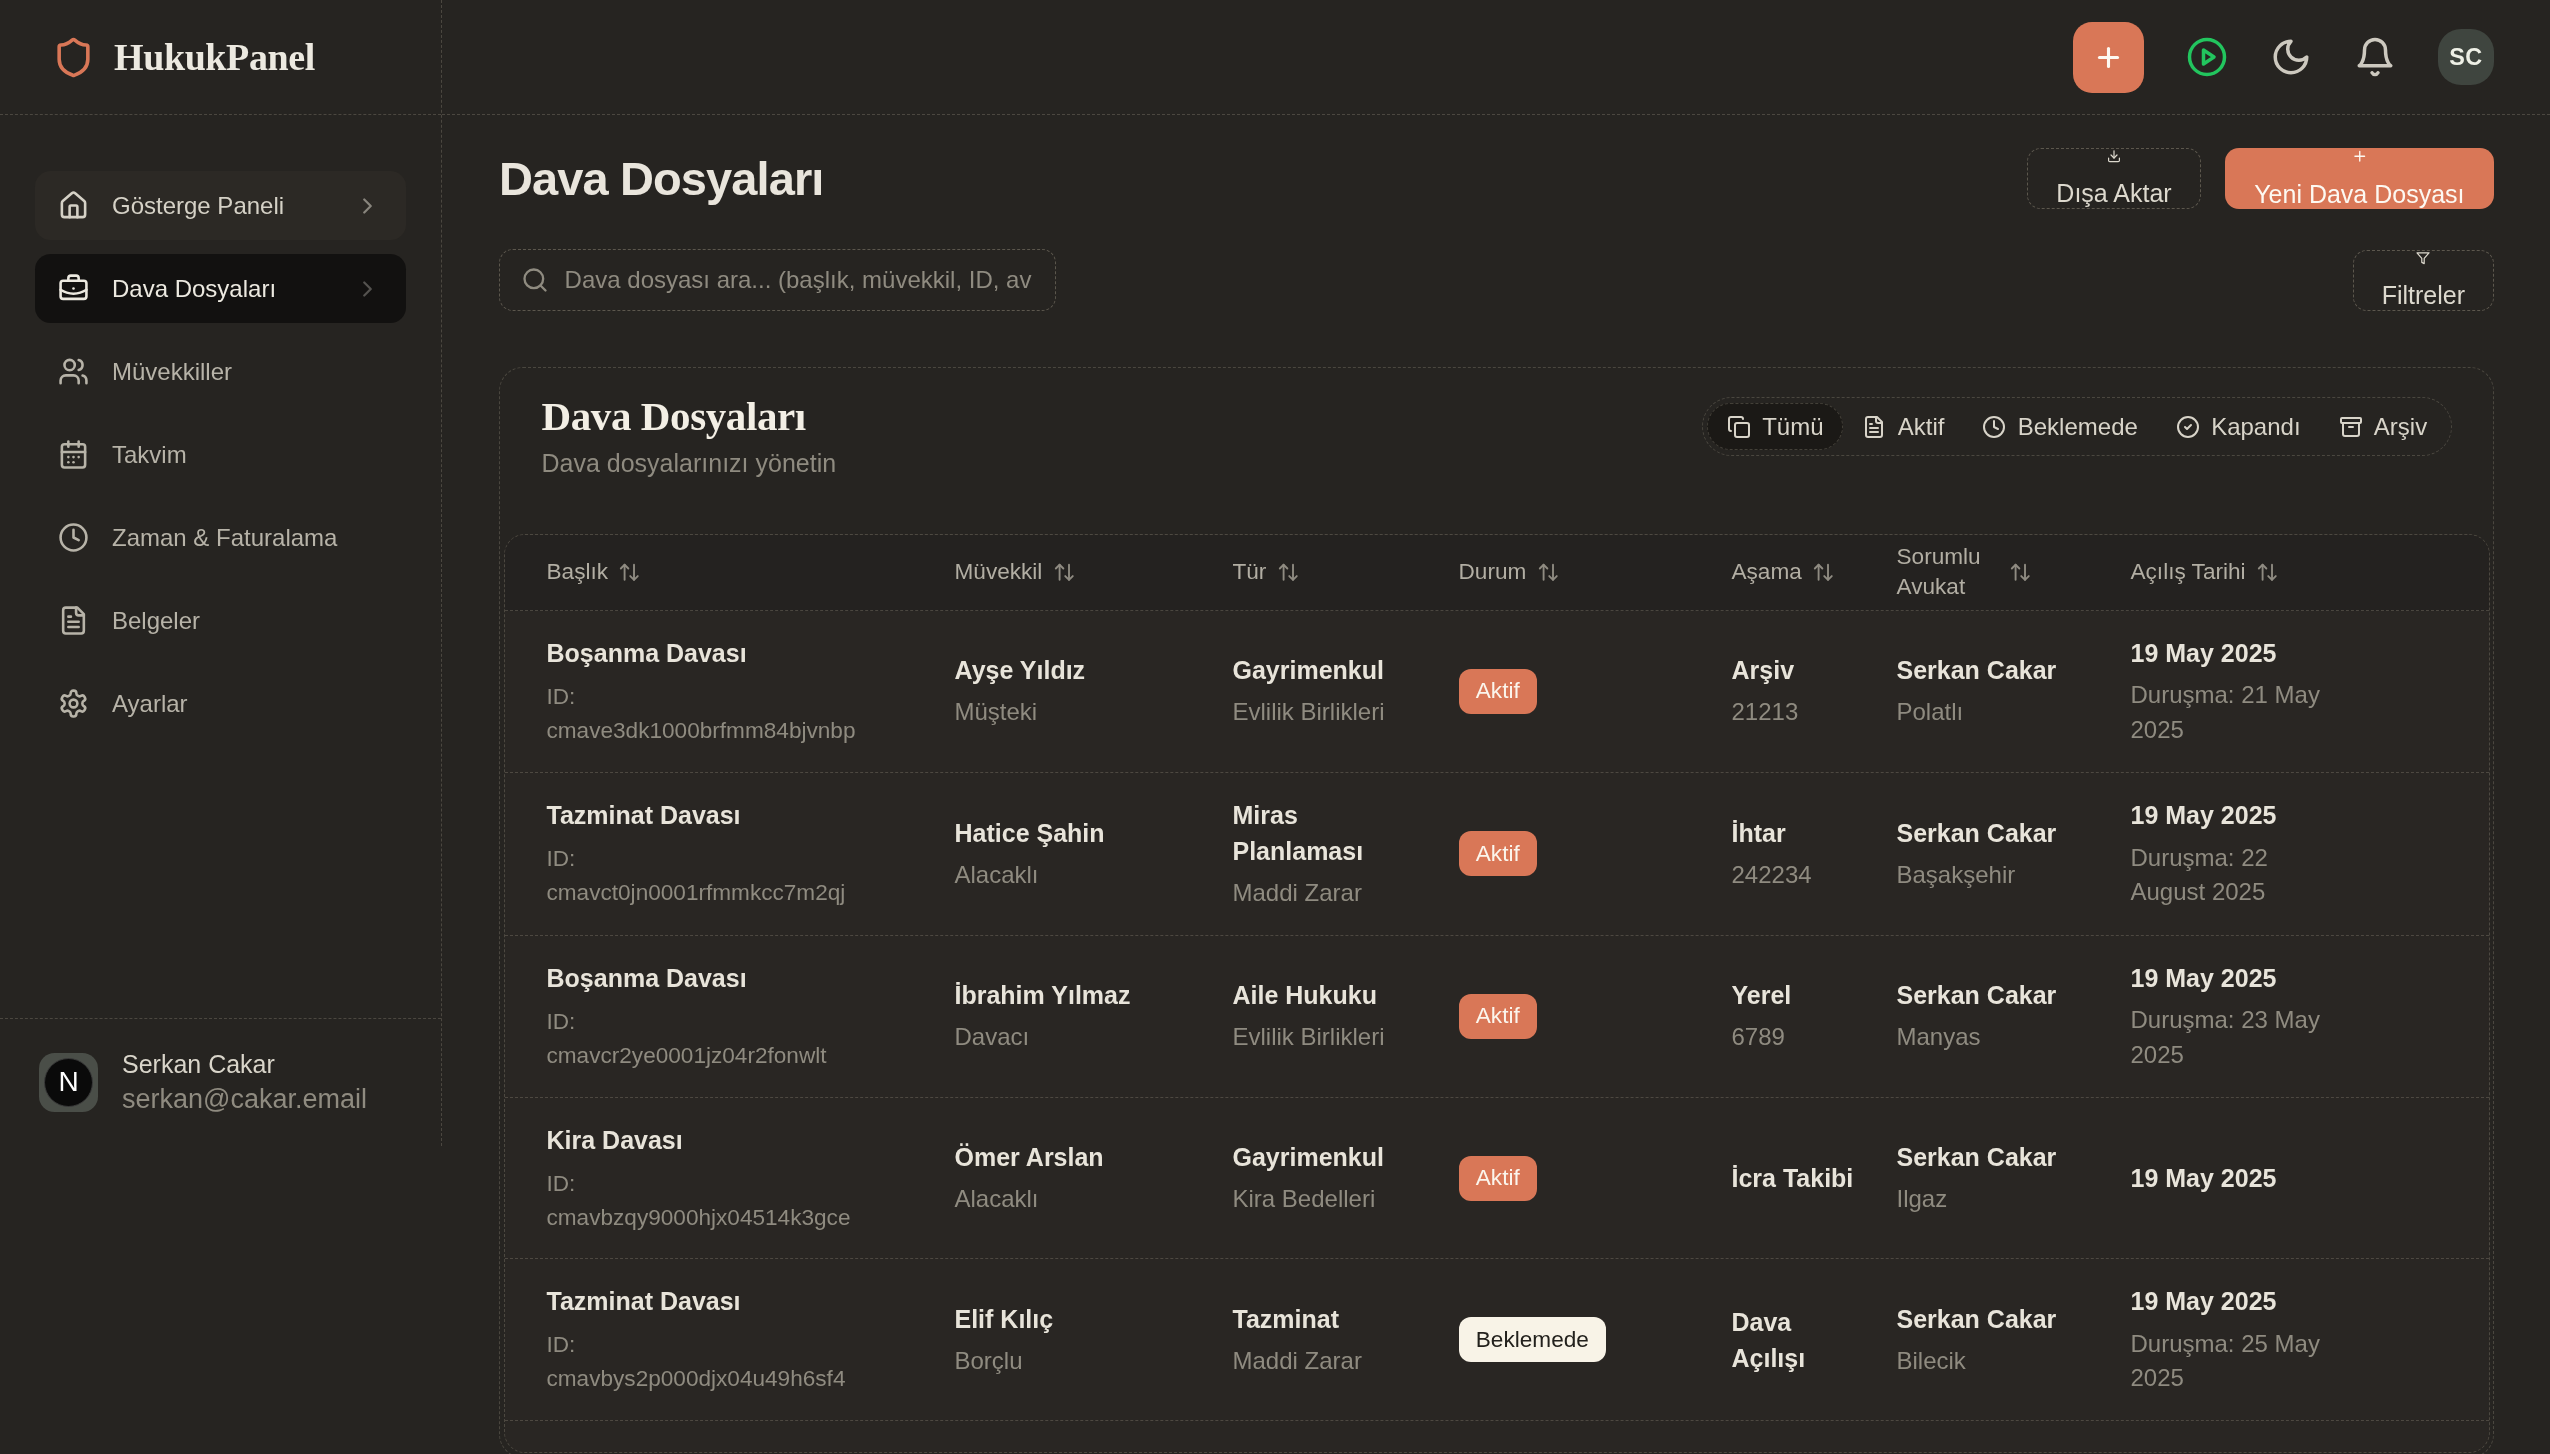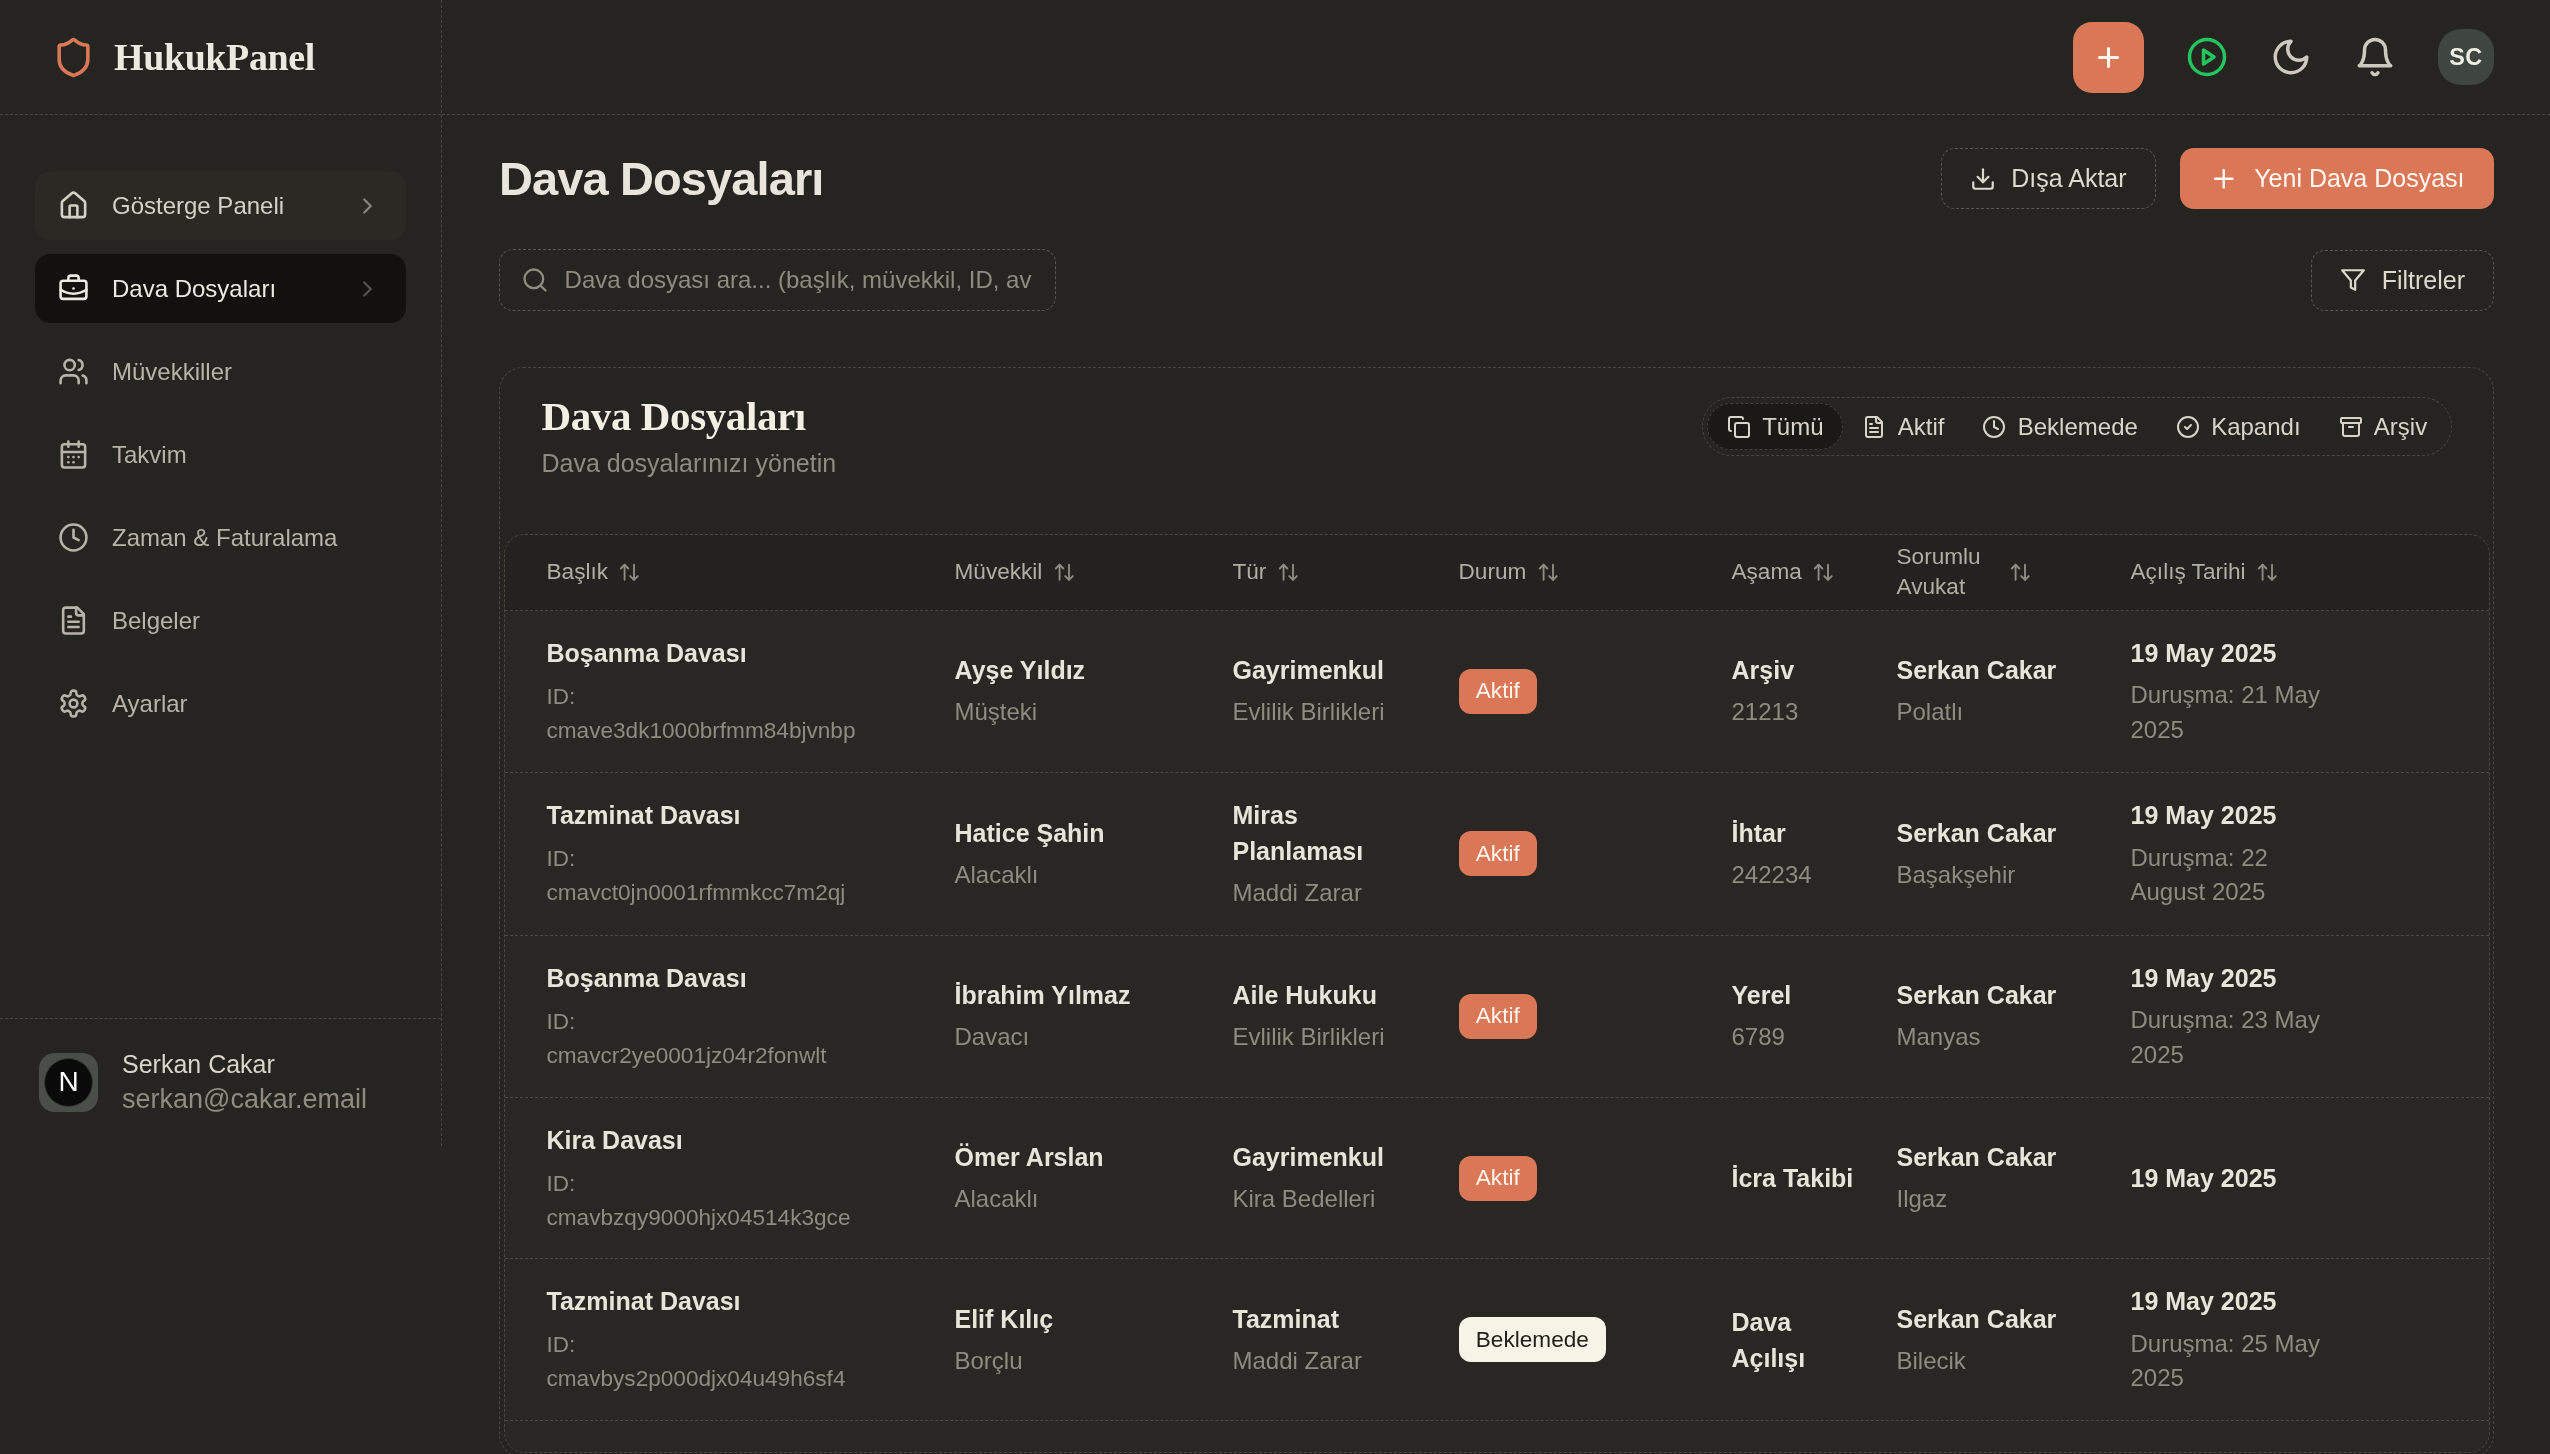--- a/index.html
+++ b/index.html
@@ -55,21 +55,21 @@
   .btn-plus svg{width:31px;height:31px;stroke:#fdf9f2;}
   .icon-btn{background:none;border:none;cursor:pointer;display:flex;align-items:center;justify-content:center;}
   .icon-btn svg{width:42px;height:42px;stroke:#cdc9bf;}
   .icon-btn.play svg{stroke:var(--green);}
   .avatar-sc{width:56px;height:56px;border-radius:23px;background:#3f453f;display:flex;align-items:center;justify-content:center;font-size:23.4px;font-weight:600;color:#eef0e6;cursor:pointer;letter-spacing:0.4px;}
 
   .content{padding:33px 56px 0 57px;flex:1;overflow:hidden;}
   .page-head{display:flex;align-items:center;justify-content:space-between;}
   .page-head h1{font-size:47px;font-weight:700;letter-spacing:-0.9px;color:#e9e5dc;}
   .head-actions{display:flex;gap:24px;}
-  .btn{display:flex;align-items:center;gap:15.6px;height:61px;border-radius:14px;font-size:25px;cursor:pointer;font-family:"Liberation Sans",sans-serif;}
+  .btn{display:flex;align-items:center;gap:15.6px;height:61px;border-radius:14px;font-size:25px;cursor:pointer;font-family:"Liberation Sans",sans-serif;flex-direction:column;}
   .btn svg{width:26px;height:26px;}
   .btn.ghost{background:transparent;border:1.7px dashed var(--line-strong);color:#ddd9ce;padding:0 28px;}
   .btn.ghost svg{stroke:#ddd9ce;}
   .btn.primary{background:var(--accent);border:none;color:#fdf9f2;padding:0 29.5px;font-weight:500;}
   .btn.primary svg{stroke:#fdf9f2;width:29.5px;height:29.5px;}
 
   .toolbar{margin-top:40px;display:flex;align-items:center;justify-content:space-between;}
   .search-case{width:557px;height:62px;border:1.7px dashed var(--line-strong);border-radius:14px;display:flex;align-items:center;gap:15.6px;padding:0 21px;}
   .search-case svg{width:28px;height:28px;stroke:var(--muted);flex:0 0 28px;}
   .search-case input{background:transparent;border:none;outline:none;color:var(--text);font-size:24px;width:100%;font-family:"Liberation Sans",sans-serif;white-space:nowrap;overflow:hidden;}

